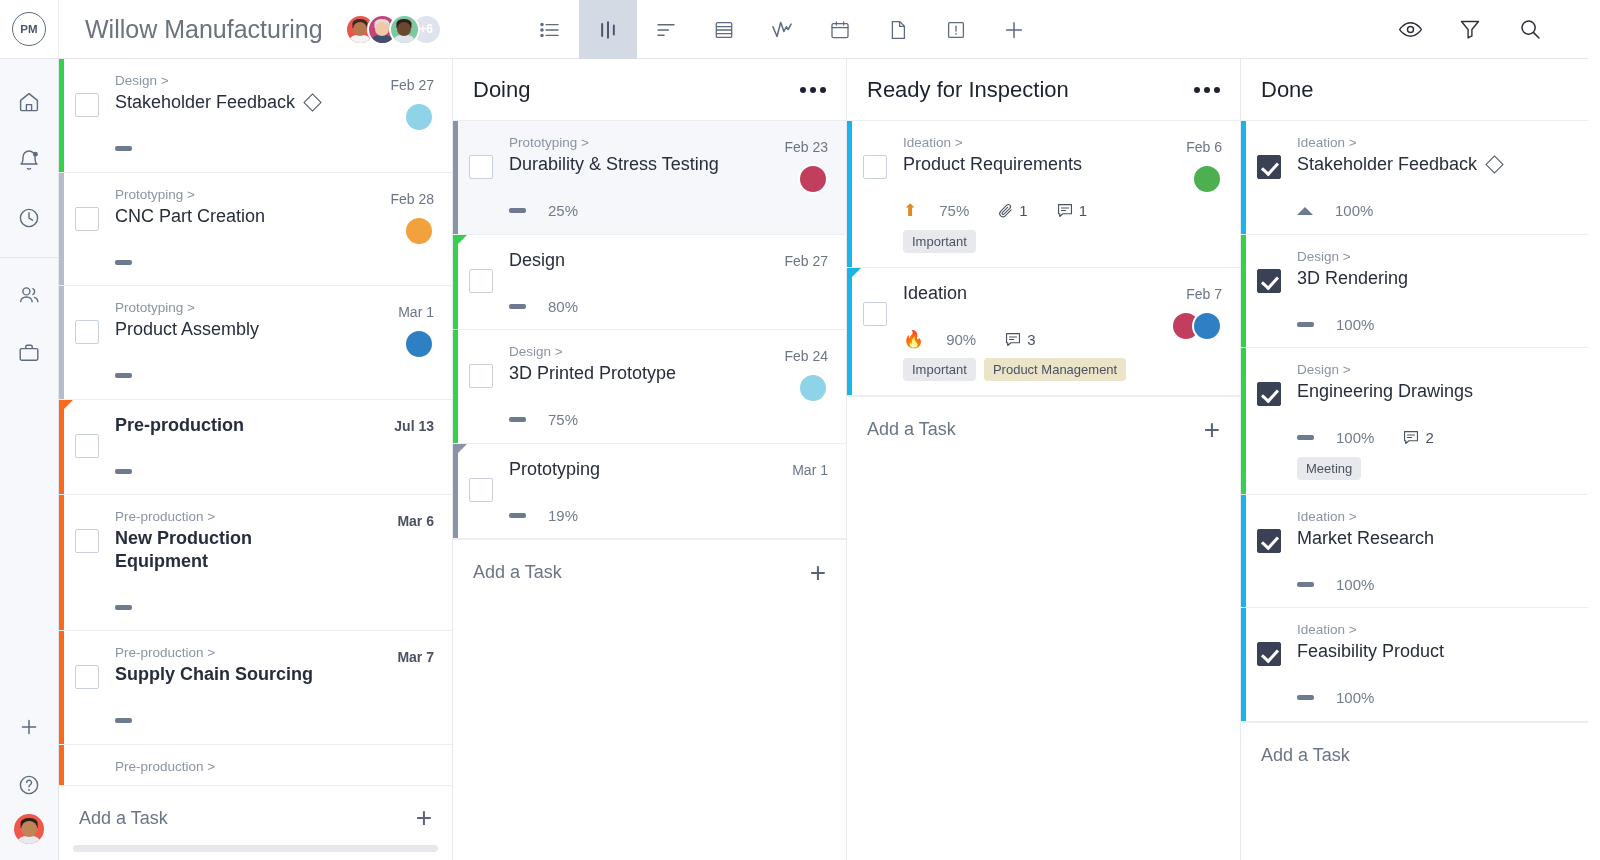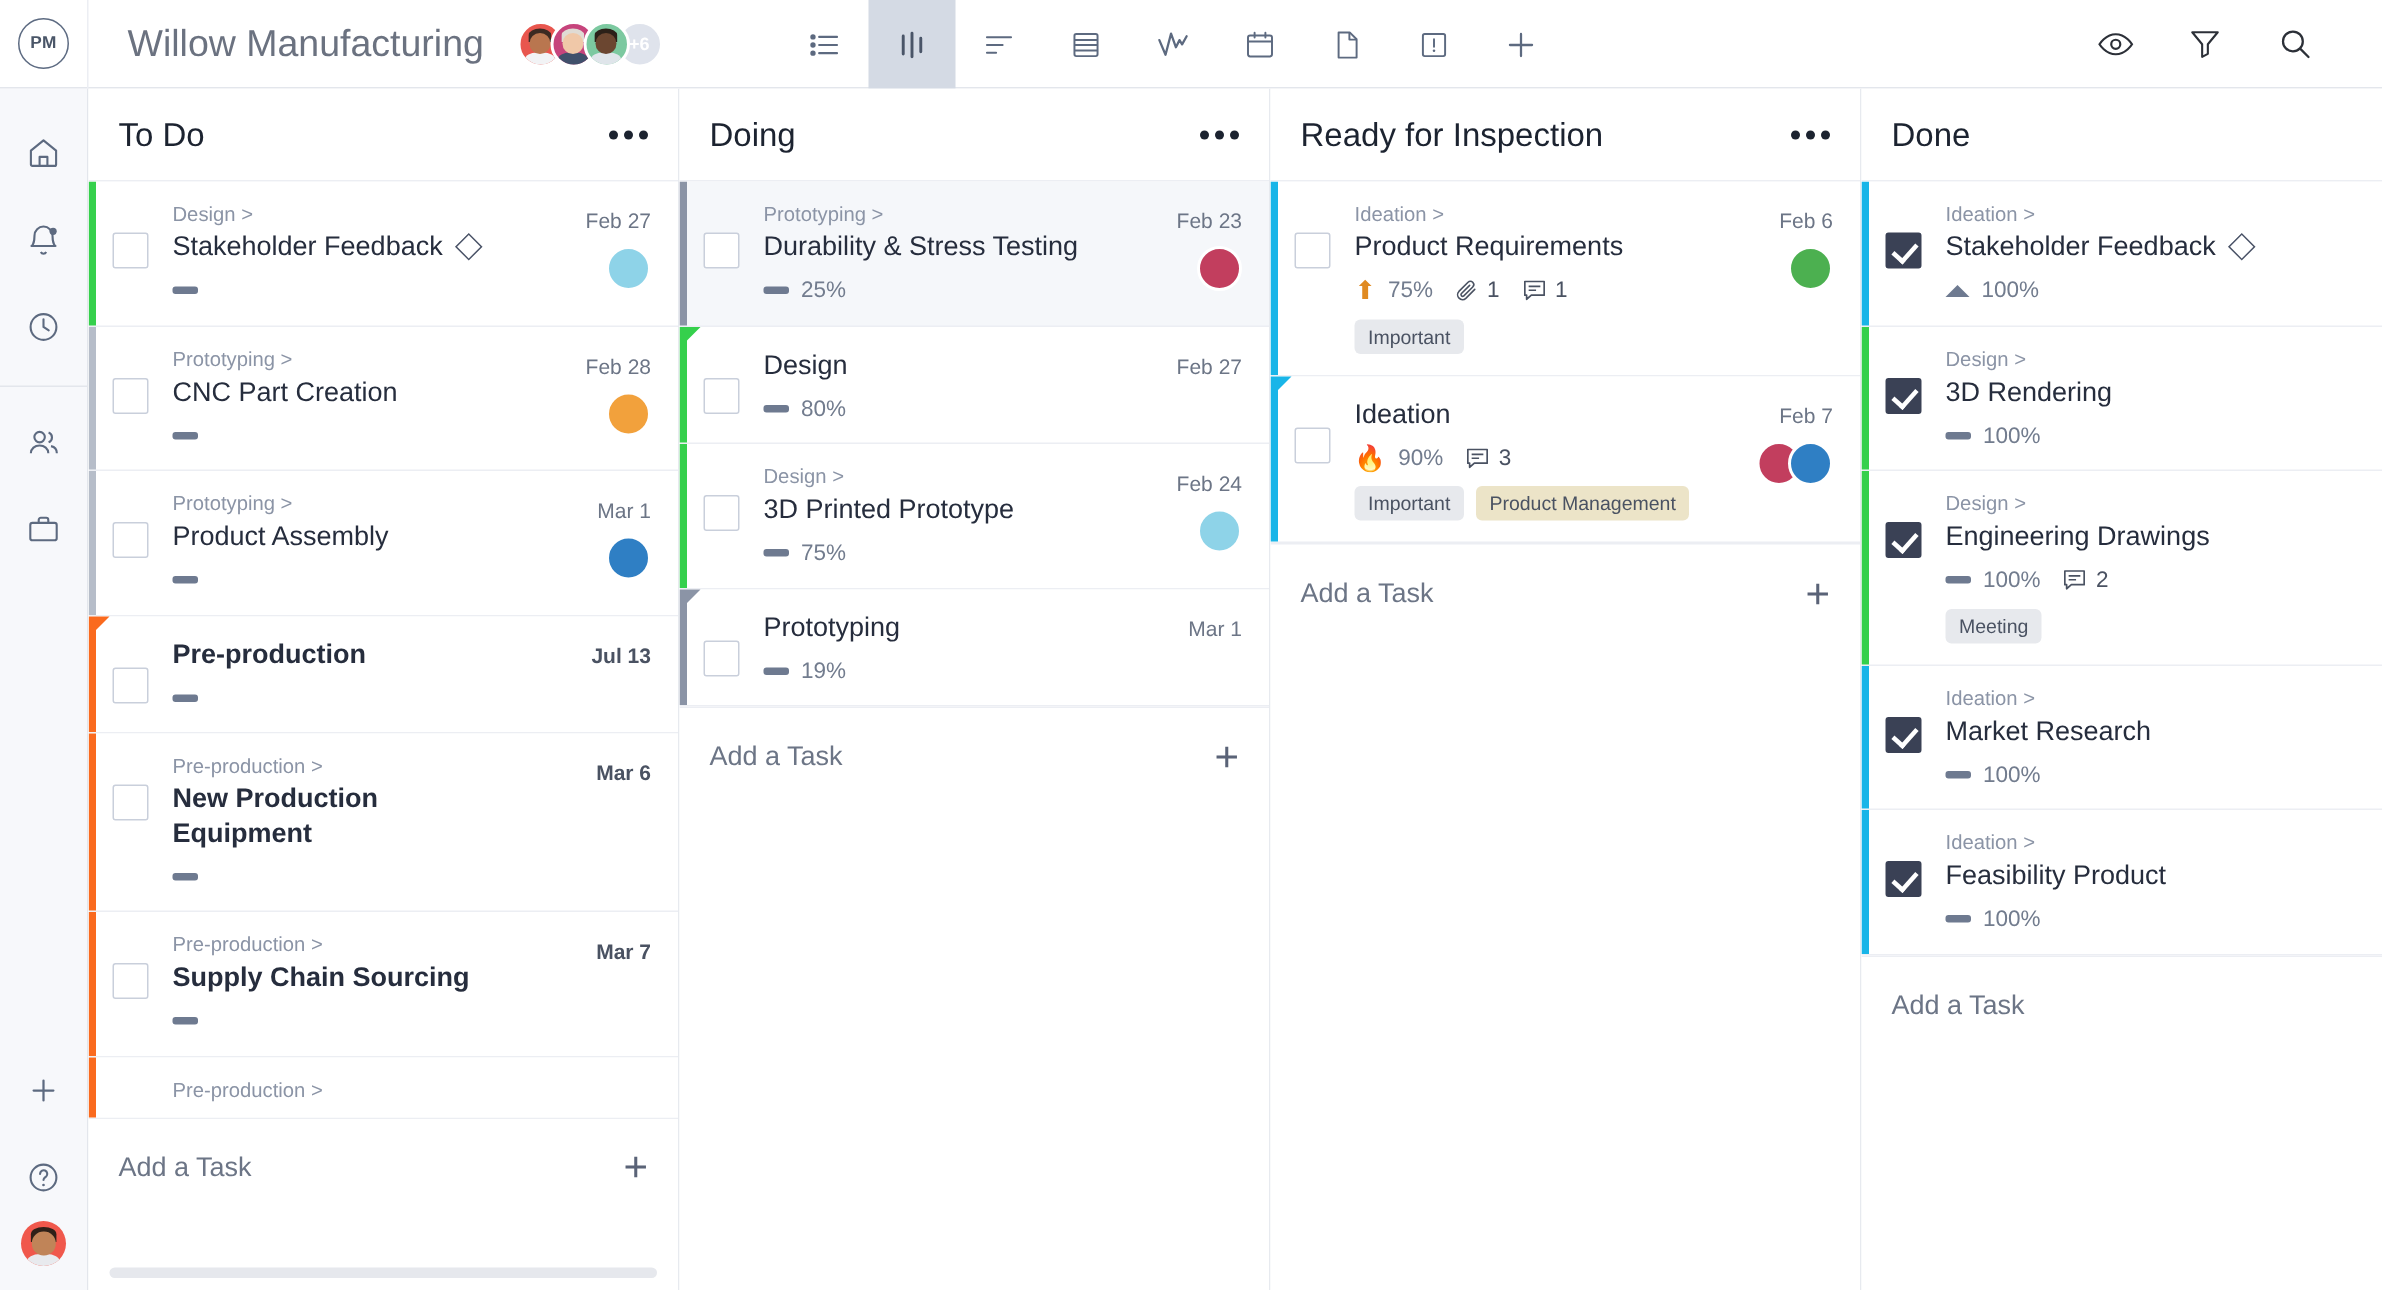--- a/index.html
+++ b/index.html
@@ -111,21 +111,21 @@
     content: ""; position: absolute; left: 7px; top: 3px; width: 7px; height: 13px;
     border: solid #fff; border-width: 0 3px 3px 0; transform: rotate(42deg);
   }
   .card-body { flex: 1; min-width: 0; padding-right: 8px; }
   .crumb { font-size: 13.5px; color: #8b94a6; margin-bottom: 3px; white-space: nowrap; }
   .ctitle-row { display: flex; align-items: center; }
   .ctitle { font-size: 18px; color: #262d3d; line-height: 1.25; }
   .ctitle.bold { font-weight: 700; }
   .milestone { display: inline-block; width: 13px; height: 13px; border: 1.4px solid #4b5468;
     transform: rotate(45deg); margin-left: 11px; flex: none; }
-  .meta { display: flex; align-items: center; gap: 8px; margin-top: 9px; height: 18px; }
+  .meta { display: flex; align-items: center; gap: 22px; margin-top: 26px; height: 18px; }
   .bar-dash { width: 17px; height: 5px; border-radius: 2px; background: #6e7a90; display: inline-block; }
   .tri-up { width: 0; height: 0; border-left: 8px solid transparent; border-right: 8px solid transparent;
     border-bottom: 8px solid #6e7a90; display: inline-block; }
   .pct { font-size: 15px; color: #727c8e; }
   .mcount { font-size: 15px; color: #4a5262; margin-left: 1px; }
   .prio-arrow { font-size: 17px; line-height: 1; }
   .tags { display: flex; gap: 8px; margin-top: 10px; flex-wrap: wrap; }
   .tag { font-size: 13px; padding: 4px 9px; border-radius: 4px; color: #4a5262; white-space: nowrap; }
   .tag.gray { background: #e7e9ed; }
   .tag.beige { background: #ece4c8; }
@@ -307,28 +307,20 @@
       </div>
       <div class="sb-avatar" id="sb-user" style="background: rgb(240, 88, 76);">
           <div class="body" style="position:absolute;left:50%;bottom:-14%;transform:translateX(-50%);width:74%;height:42%;border-radius:40% 40% 0 0;background:#e8eaee"></div>
           <div class="hair" style="position:absolute;left:50%;top:14%;transform:translateX(-50%);width:56%;height:32%;border-radius:50% 50% 0 0;background:#2e2018"></div>
           <div class="head" style="position:absolute;left:50%;top:24%;transform:translateX(-50%);width:52%;height:52%;border-radius:50%;background:#c08458"></div>
         </div>
     </div>
 
     <div class="board" id="board">
         <div class="column">
-          <div class="col-head">
-            <span class="col-title">To Do</span>
-            <span class="col-dots">
-              <i></i>
-              <i></i>
-              <i></i>
-            </span>
-          </div>
           <div class="col-body">
             <div class="card" style="">
               <div class="stripe" style="background:#35d04c;color:#35d04c"></div>
               <div class="cb-wrap">
                 <div class="cbx"></div>
               </div>
               <div class="card-body">
                 <div class="crumb">Design &gt;</div>
                 <div class="ctitle-row">
                   <span class="ctitle">Stakeholder Feedback</span>

